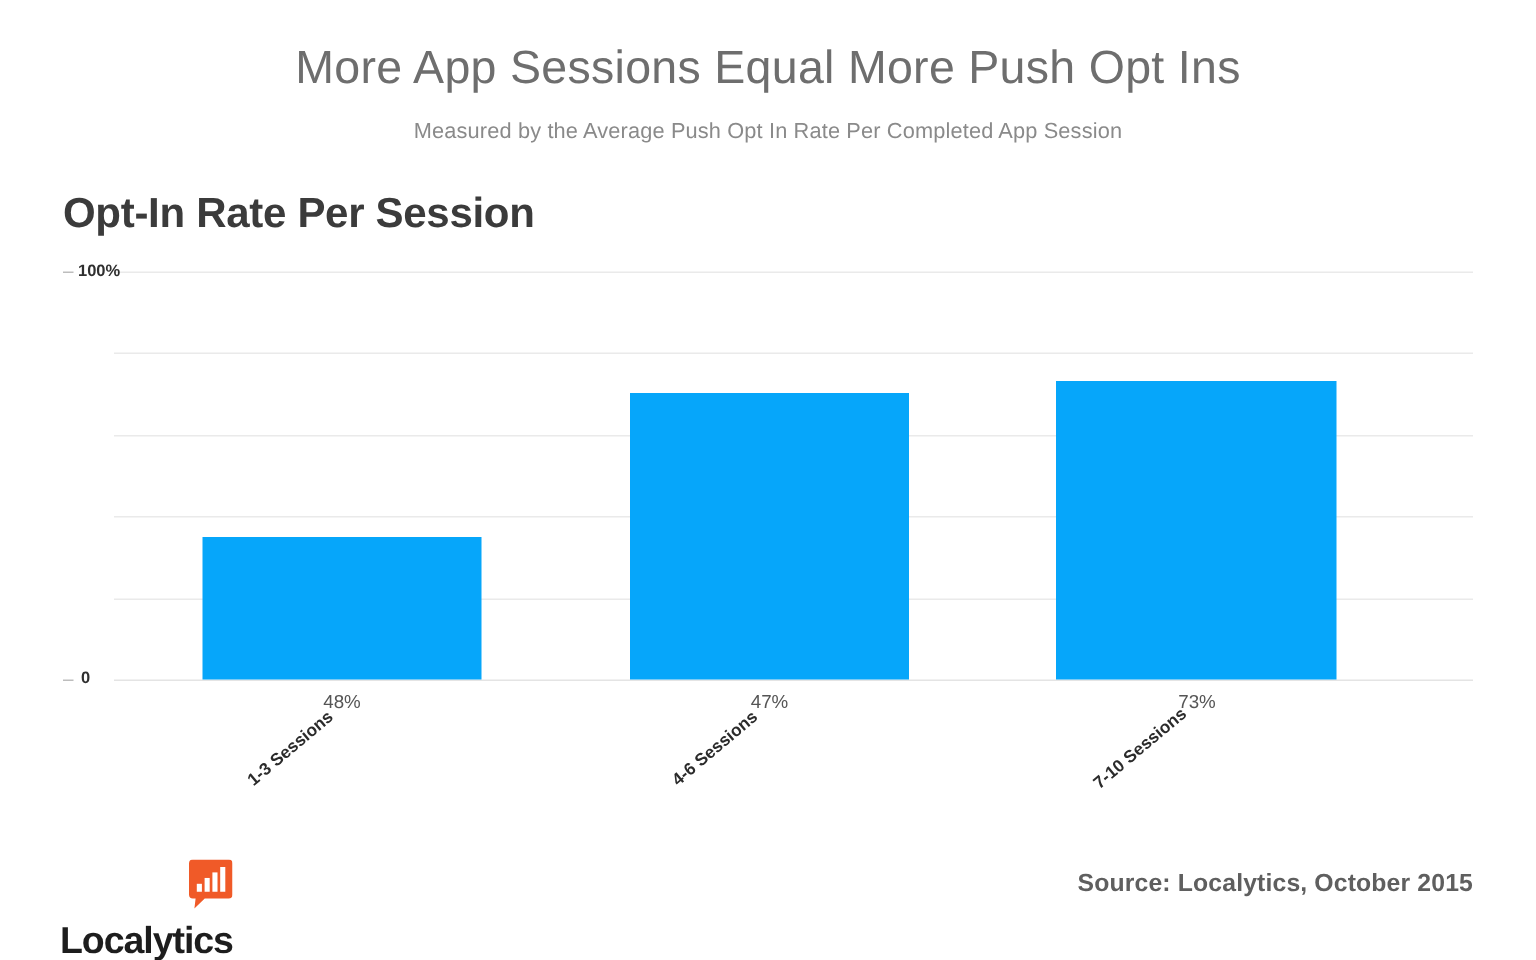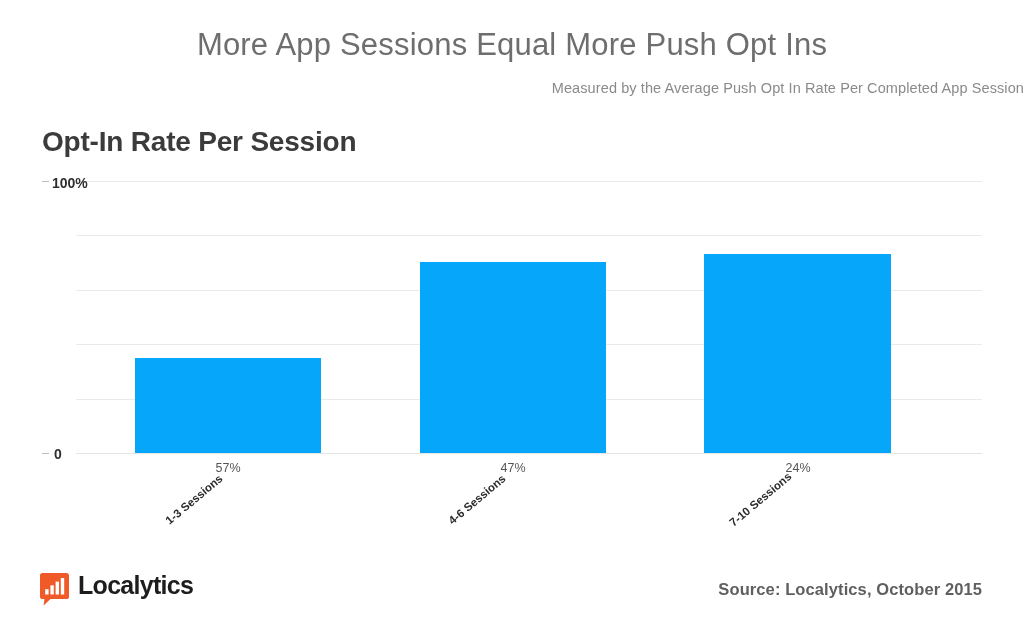--- a/index.html
+++ b/index.html
@@ -27,21 +27,21 @@
     font-weight: 300;
     color: #6e6e6e;
     letter-spacing: 0.2px;
     line-height: 1.1;
   }
   #chart-subtitle {
     position: absolute;
     top: 80px;
     left: 0;
     width: 1024px;
-    text-align: right;
+    text-align: center;
     font-size: 14.5px;
     font-weight: 400;
     color: #8a8a8a;
     letter-spacing: 0.1px;
   }
 
   
   #section-heading {
     position: absolute;
     top: 126px;
@@ -71,21 +71,21 @@
     background: #e4e4e4;
   }
   .axis-tick {
     position: absolute;
     width: 7px;
     height: 1px;
     background: #bdbdbd;
   }
   .axis-label {
     position: absolute;
-    font-size: 14px;
+    font-size: 11px;
     font-weight: 700;
     color: #2f2f2f;
     white-space: nowrap;
   }
 
   
   .bar {
     position: absolute;
     background: #06a6fa;
   }
@@ -108,22 +108,23 @@
     transform: rotate(-40deg);
     transform-origin: left center;
   }
 
   
   #footer-logo {
     position: absolute;
     left: 40px;
     top: 573px;
     display: flex;
-    align-items: flex-start;
+    align-items: flex-end;
     gap: 9px;
+    flex-direction: column;
   }
   #logo-mark {
     width: 29px;
     height: 33px;
     position: relative;
     flex: none;
   }
   #logo-wordmark {
     font-size: 25px;
     font-weight: 700;
@@ -162,23 +163,23 @@
   <div class="axis-tick" style="left:42px; top:181px"></div>
   <div class="axis-tick" style="left:42px; top:453px"></div>
 
   <div class="axis-label" style="left:52px; top:175px">100%</div>
   <div class="axis-label" style="left:54px; top:446px">0</div>
 
   <div class="bar" style="left:135px; width:186px; top:358px; height:95px"></div>
   <div class="bar" style="left:420px; width:186px; top:262px; height:191px"></div>
   <div class="bar" style="left:704px; width:187px; top:254px; height:199px"></div>
 
-  <div class="value-label" style="left:148px; width:160px; top:461px">57%</div>
+  <div class="value-label" style="left:148px; width:160px; top:461px">48%</div>
   <div class="value-label" style="left:433px; width:160px; top:461px">47%</div>
-  <div class="value-label" style="left:718px; width:160px; top:461px">24%</div>
+  <div class="value-label" style="left:718px; width:160px; top:461px">73%</div>
 
   <div class="category-label" style="left:167px; top:516px">1-3 Sessions</div>
   <div class="category-label" style="left:450px; top:516px">4-6 Sessions</div>
   <div class="category-label" style="left:731px; top:518px">7-10 Sessions</div>
 
 </div>
 
 <div id="footer-logo">
   <div id="logo-mark">
     <svg width="29" height="33" viewBox="0 0 29 33" xmlns="http://www.w3.org/2000/svg">

